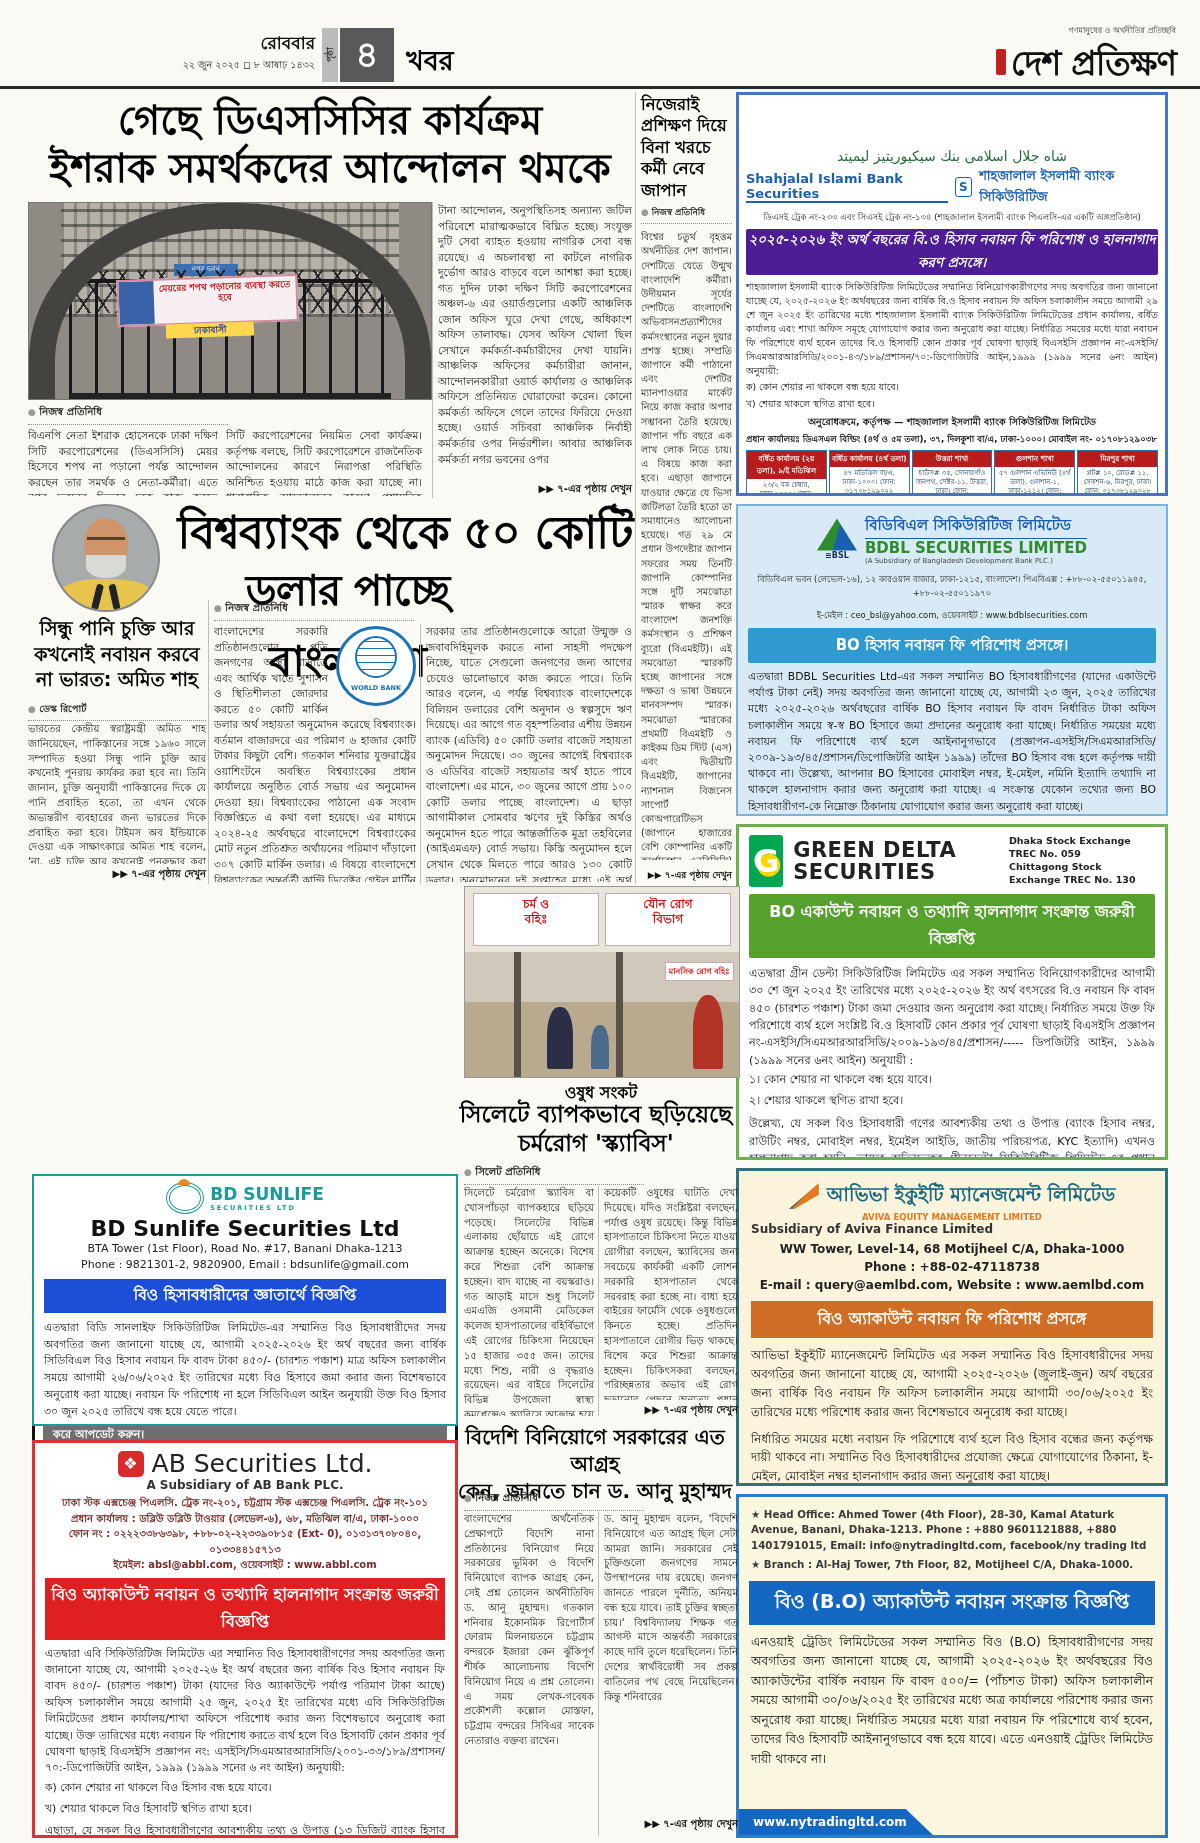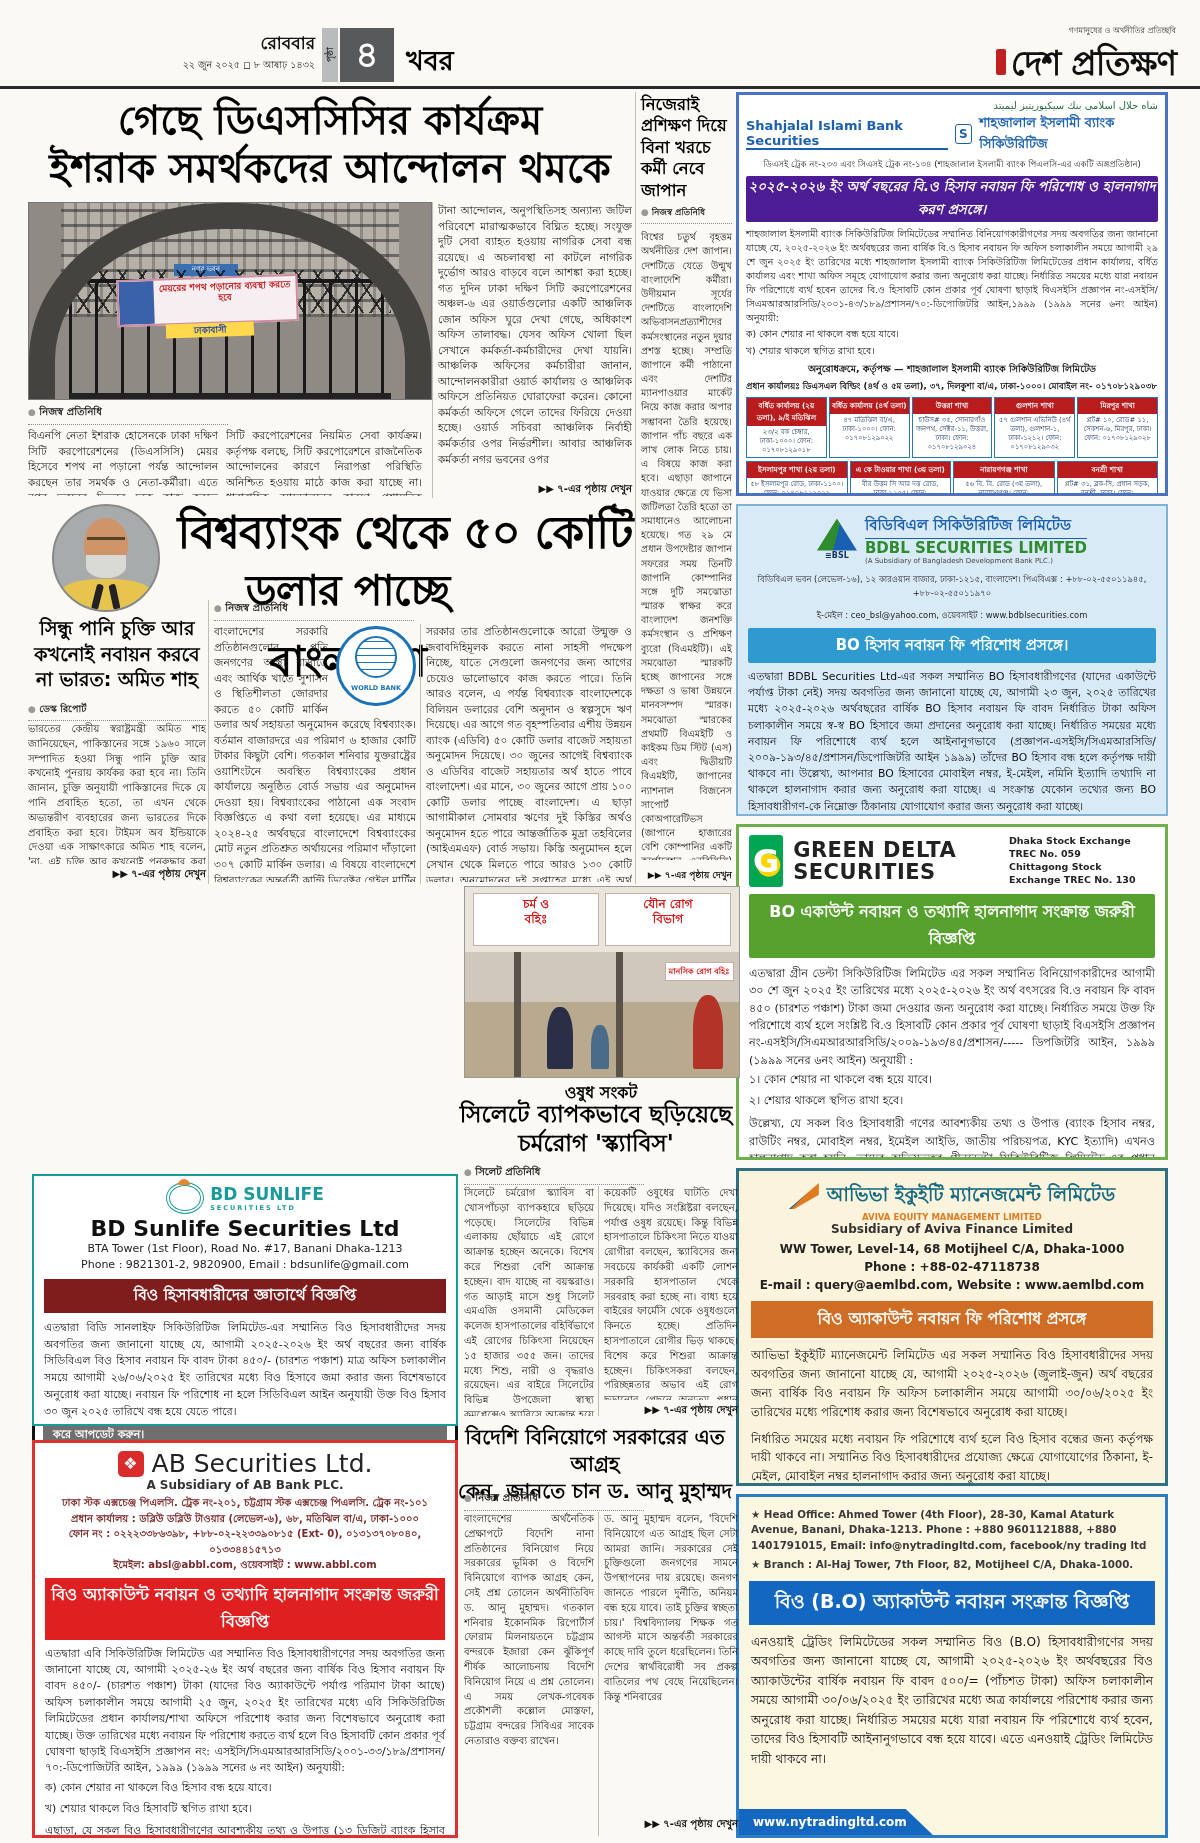--- a/index.html
+++ b/index.html
@@ -56,21 +56,21 @@
   .wb-logo{float:right;width:74px;height:74px;border:3px solid #1a72b8;border-radius:50%;background:#fff;
      margin:2px 0 4px 8px;text-align:center;overflow:hidden;}
   .wb-globe{width:38px;height:38px;border:2px solid #1a72b8;border-radius:50%;margin:7px auto 1px auto;
      background:repeating-linear-gradient(0deg,transparent 0 6px,#1a72b8 6px 7px);}
   .wb-logo-text{font-size:6.5px;font-weight:bold;color:#1a72b8;}
   
   .ad{overflow:hidden;box-sizing:border-box;}
   .ad-bar{color:#fff;font-weight:bold;text-align:center;}
   
   .sj{border:3px solid #4a72c0;background:#fff;padding:5px 7px;}
-  .sj-arabic{font-size:10px;color:#2a6b3f;text-align:right;}
+  .sj-arabic{font-size:14px;color:#2a6b3f;text-align:center;margin-top:48px;}
   .sj-logorow{display:flex;justify-content:center;align-items:center;gap:7px;margin-top:2px;}
   .sj-en{color:#1a5fb0;font-weight:bold;font-size:13px;border-bottom:2px solid #1a5fb0;}
   .sj-mark{width:18px;height:18px;border:1.5px solid #1a5fb0;color:#1a5fb0;font-weight:bold;font-size:12px;
      text-align:center;line-height:18px;border-radius:3px;}
   .sj-bn{color:#1a5fb0;font-weight:bold;font-size:13px;}
   .sj-trec{font-size:8.5px;text-align:center;margin:3px 0 4px 0;color:#222;}
   .sj-bar{background:#4c1d95;font-size:13.5px;padding:0 2px;border-radius:2px;font-style:italic;}
   .sj-body{font-size:9.3px;line-height:1.5;text-align:justify;margin-top:5px;color:#1b1b1b;}
   .sj-pt{font-size:9.3px;margin-top:2px;}
   .sj-sign{font-size:9.5px;text-align:center;font-weight:bold;margin-top:3px;}
@@ -102,21 +102,21 @@
   .gd-body{font-size:11.2px;line-height:1.55;text-align:justify;margin-top:7px;color:#111;}
   .gd-li{font-size:11.2px;margin-top:2px;}
   
   .av{background:#fcf3dc;border:3px solid #2e6f80;padding:9px 12px;}
   .av-logorow{display:flex;justify-content:center;align-items:center;gap:8px;}
   .av-swoosh{width:30px;height:26px;background:linear-gradient(135deg,#1a5f7a 48%,#e07b20 52%);
      clip-path:polygon(0 100%,100% 0,100% 45%,18% 100%);}
   .av-bn{color:#156a80;font-weight:bold;font-size:19px;}
   .av-en{font-size:8.5px;color:#888;text-align:center;}
   .av-en .org{color:#e07b20;font-weight:bold;}
-  .av-sub{font-size:12px;font-weight:bold;text-align:center;color:#333;}
+  .av-sub{font-size:12px;font-weight:bold;color:#333;}
   .av-addr{font-size:12px;text-align:center;line-height:1.5;margin-top:4px;font-weight:bold;color:#222;}
   .av-bar{background:#cf6d24;font-size:16px;padding:5px 2px;margin-top:7px;}
   .av-body{font-size:11.8px;line-height:1.6;text-align:justify;margin-top:8px;color:#111;}
   
   .ny{background:#fbf6e0;border:3px solid #2e7cc4;padding:0;position:relative;}
   .ny-head{display:flex;padding:10px 12px 6px 12px;gap:10px;}
   .ny-logo{width:190px;text-align:center;}
   .ny-name{font-size:17px;font-weight:bold;color:#123a63;letter-spacing:1px;}
   .ny-trec{font-size:6.8px;color:#2e8b2e;font-weight:bold;}
   .ny-pill{display:inline-block;background:#ffe34d;color:#1b5fae;font-weight:bold;font-size:9.5px;
@@ -137,21 +137,21 @@
   .sh-f-name{font-size:8.5px;font-weight:bold;line-height:1.3;border-right:1px solid #888;padding-right:8px;}
   
   .bs{background:#fff;border:2px solid #1b9a9a;padding:6px 10px;}
   .bs-logorow{display:flex;justify-content:center;align-items:center;gap:6px;}
   .bs-icon{width:30px;height:24px;border:4px double #1b9a9a;border-radius:50%;position:relative;}
   .bs-icon::after{content:"";position:absolute;left:8px;top:-7px;width:12px;height:6px;background:#e8862a;border-radius:8px 8px 0 0;}
   .bs-wordmark{color:#1b9a9a;font-weight:bold;font-size:17px;}
   .bs-wordmark small{display:block;font-size:6.5px;letter-spacing:2px;color:#1b9a9a;}
   .bs-name{font-size:22px;font-weight:bold;text-align:center;color:#111;margin-top:2px;}
   .bs-addr{font-size:11px;text-align:center;line-height:1.45;color:#222;}
-  .bs-bar{background:#7f1d1d;font-size:15.5px;padding:4px 2px;margin-top:6px;}
+  .bs-bar{background:#1d4ed8;font-size:15.5px;padding:4px 2px;margin-top:6px;}
   .bs-body{font-size:10.8px;line-height:1.55;text-align:justify;margin-top:7px;color:#111;}
   
   .ab{background:#fff;border:3px solid #e03030;padding:6px 10px;}
   .ab-logorow{display:flex;justify-content:center;align-items:center;gap:8px;}
   .ab-icon{width:26px;height:26px;background:#d92b2b;border-radius:5px;color:#fff;font-size:16px;text-align:center;line-height:26px;}
   .ab-name{font-size:25px;color:#222;}
   .ab-sub{font-size:12px;font-weight:bold;text-align:center;color:#333;}
   .ab-addr{font-size:10px;font-weight:bold;text-align:center;line-height:1.55;color:#7a2a2a;margin-top:3px;}
   .ab-bar{background:#e02020;font-size:16.5px;padding:4px 2px;margin-top:5px;}
   .ab-body{font-size:10.8px;line-height:1.52;text-align:justify;margin-top:6px;color:#111;}

